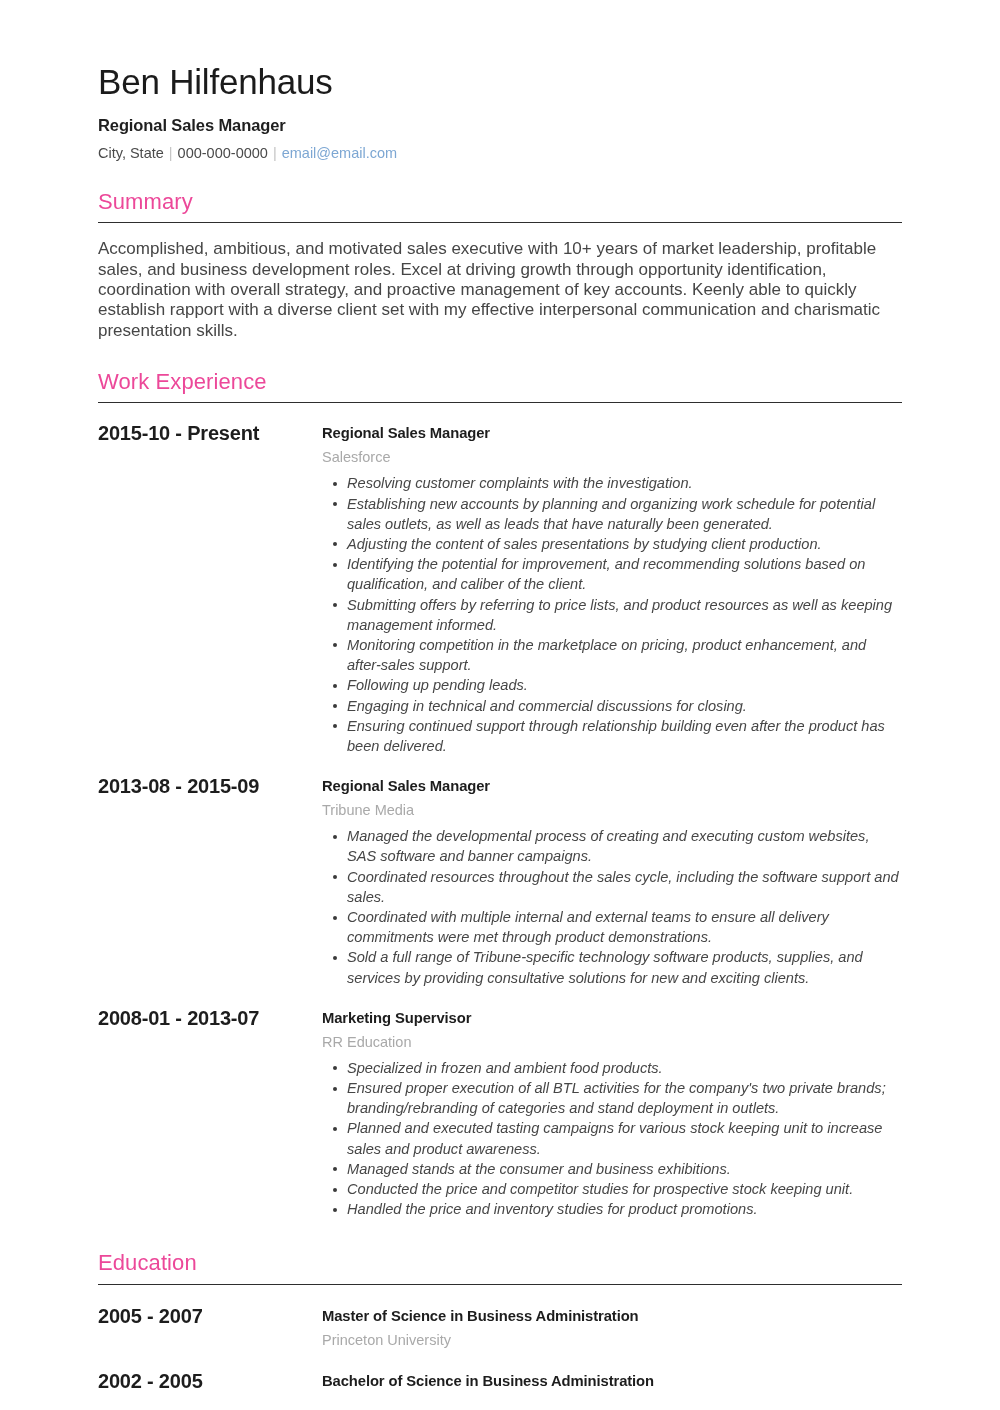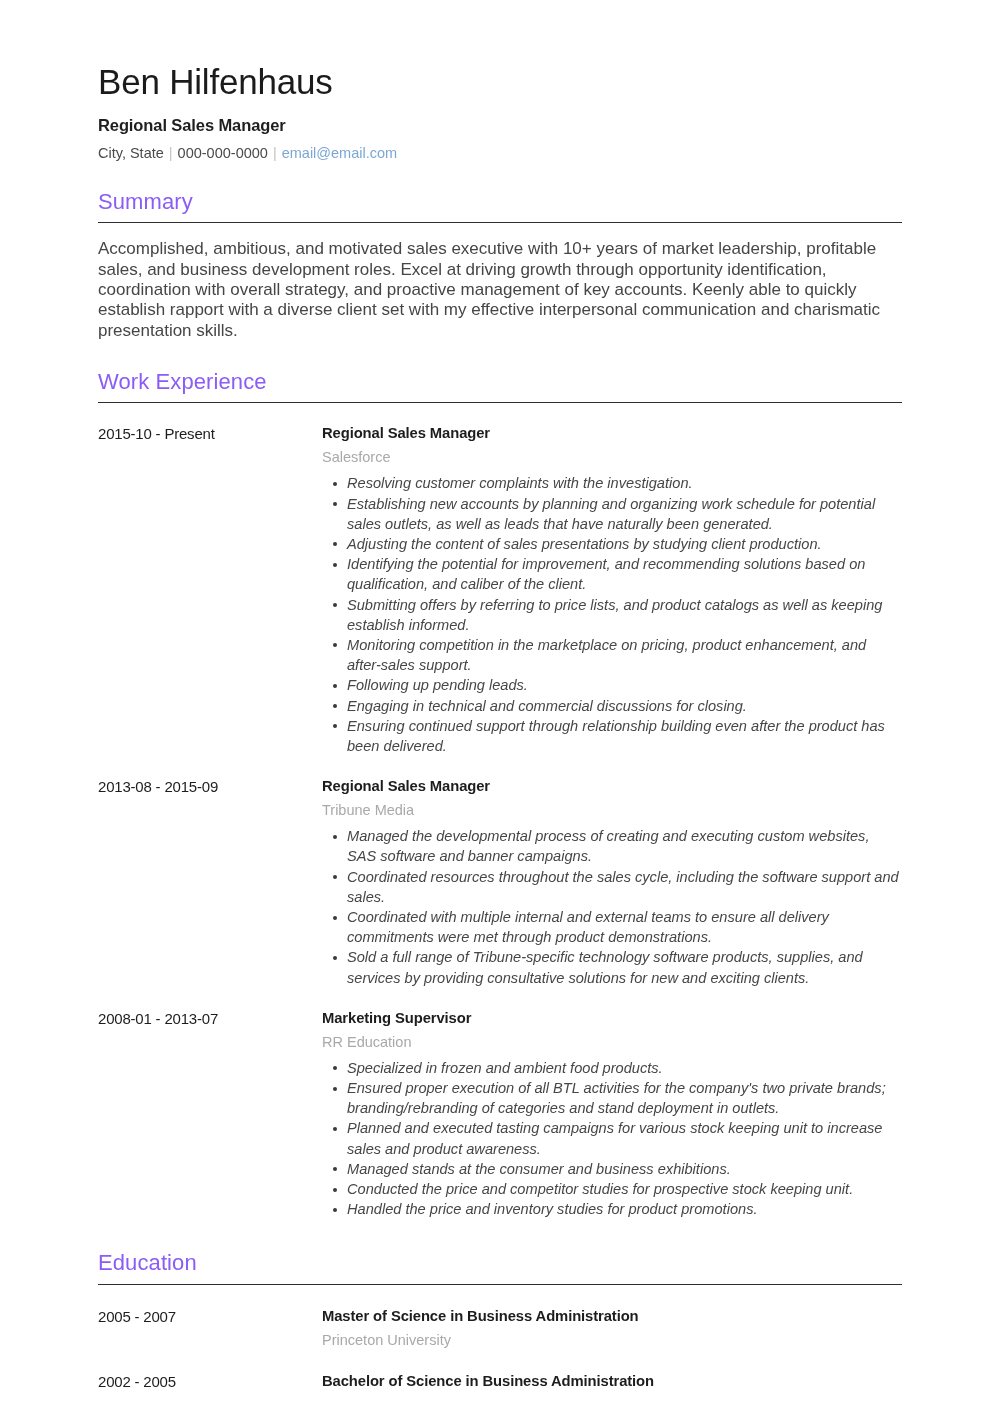--- a/index.html
+++ b/index.html
@@ -58,21 +58,21 @@
     text-decoration: none;
   }
 
   
   .section {
     margin-top: 26px;
   }
   .section-title {
     font-size: 22px;
     font-weight: 300;
-    color: #8b5cf6;
+    color: #ec4899;
     letter-spacing: 0.1px;
     margin: 0 0 7px 0;
     line-height: 1.2;
   }
   .section-rule {
     height: 1px;
     background: #2e2e2e;
     width: 100%;
     margin-bottom: 6px;
   }
@@ -87,22 +87,22 @@
   }
 
   
   .entry {
     display: flex;
     margin-top: 21px;
   }
   .entry-dates {
     width: 224px;
     flex: 0 0 224px;
-    font-size: 15px;
-    font-weight: 400;
+    font-size: 20px;
+    font-weight: 700;
     color: #1d1d1d;
     line-height: 19px;
     letter-spacing: -0.2px;
   }
   .entry-main {
     flex: 1 1 auto;
     min-width: 0;
   }
   .entry-role {
     font-size: 14.8px;
@@ -173,21 +173,21 @@
         <div class="entry">
           <div class="entry-dates">2015-10 - Present</div>
           <div class="entry-main">
             <div class="entry-role">Regional Sales Manager</div>
             <div class="entry-org">Salesforce</div>
             <ul class="bullets">
               <li>Resolving customer complaints with the investigation.</li>
               <li>Establishing new accounts by planning and organizing work schedule for potential sales outlets, as well as leads that have naturally been generated.</li>
               <li>Adjusting the content of sales presentations by studying client production.</li>
               <li>Identifying the potential for improvement, and recommending solutions based on qualification, and caliber of the client.</li>
-              <li>Submitting offers by referring to price lists, and product catalogs as well as keeping establish informed.</li>
+              <li>Submitting offers by referring to price lists, and product resources as well as keeping management informed.</li>
               <li>Monitoring competition in the marketplace on pricing, product enhancement, and after-sales support.</li>
               <li>Following up pending leads.</li>
               <li>Engaging in technical and commercial discussions for closing.</li>
               <li>Ensuring continued support through relationship building even after the product has been delivered.</li>
             </ul>
           </div>
         </div>
         <div class="entry">
           <div class="entry-dates">2013-08 - 2015-09</div>
           <div class="entry-main">

